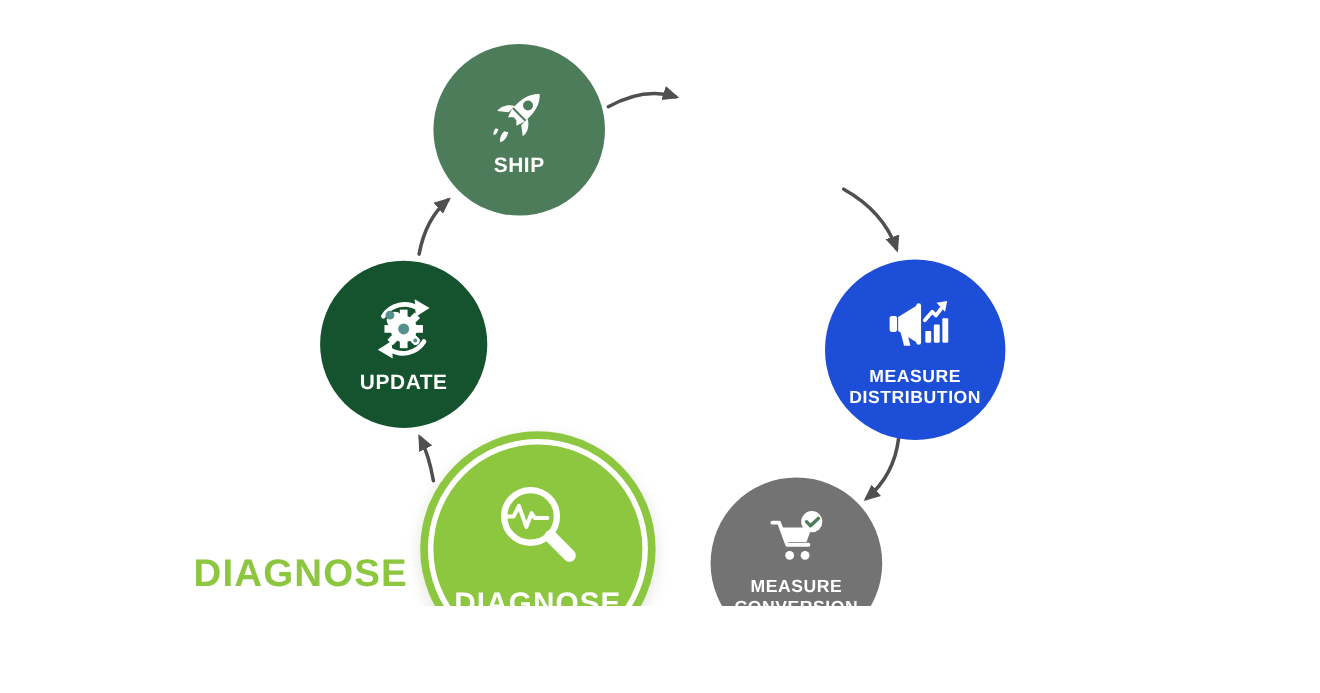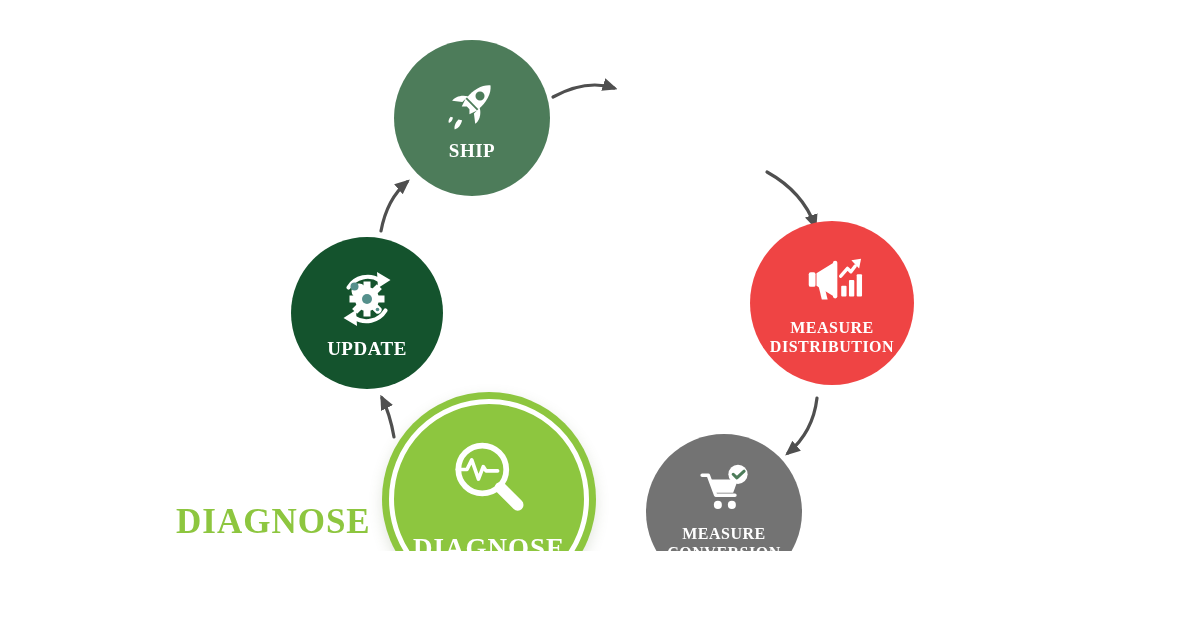--- a/index.html
+++ b/index.html
@@ -1,31 +1,31 @@
 <!DOCTYPE html>
 <html><head>
 <meta charset="utf-8">
 <style>
   html,body{margin:0;padding:0;background:#fff;}
   .stage{
     position:relative;width:1200px;height:551px;background:#ffffff;
-    font-family:Liberation Serif, serif;overflow:hidden;
+    font-family:Liberation Sans, sans-serif;overflow:hidden;
   }
   .arrows{position:absolute;left:0;top:0;z-index:1;}
   .node{
     position:absolute;border-radius:50%;z-index:2;
     display:flex;flex-direction:column;align-items:center;justify-content:center;
     text-align:center;color:#fff;
   }
   .node .nlabel{
     font-weight:700;color:#ffffff;letter-spacing:.5px;line-height:1.15;
   }
   .node-ship{left:394px;top:40px;width:156px;height:156px;background:#4d7c5a;}
   .node-generate{left:626px;top:42px;width:152px;height:152px;background:#4d7c5a;}
-  .node-distribution{left:750px;top:221px;width:164px;height:164px;background:#ef4444;}
+  .node-distribution{left:750px;top:236px;width:164px;height:164px;background:#1d4ed8;}
   .node-conversion{left:646px;top:434px;width:156px;height:156px;background:#737373;}
   .node-update{left:291px;top:237px;width:152px;height:152px;background:#14532d;}
   .node-diagnose{
     left:382px;top:392px;width:214px;height:214px;background:#8dc63f;
     box-shadow:0 5px 14px rgba(90,110,60,.18);
   }
   .node-diagnose .ring{
     position:absolute;inset:7px;border:5px solid #ffffff;border-radius:50%;
     pointer-events:none;
   }

